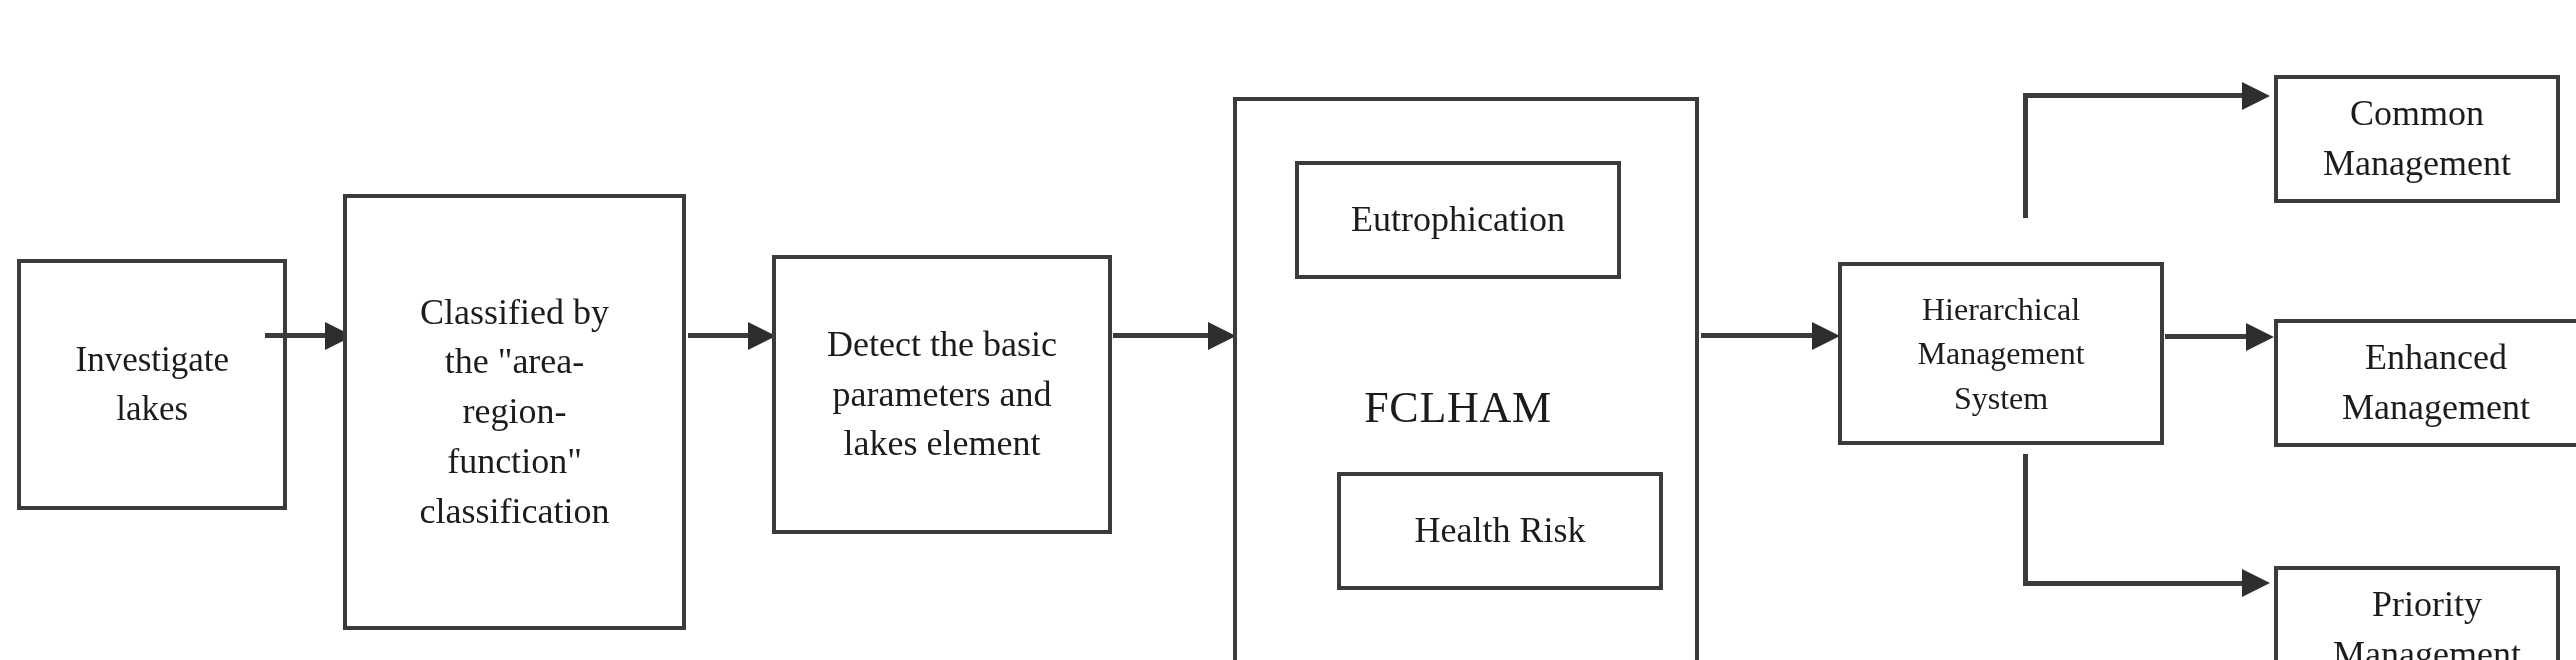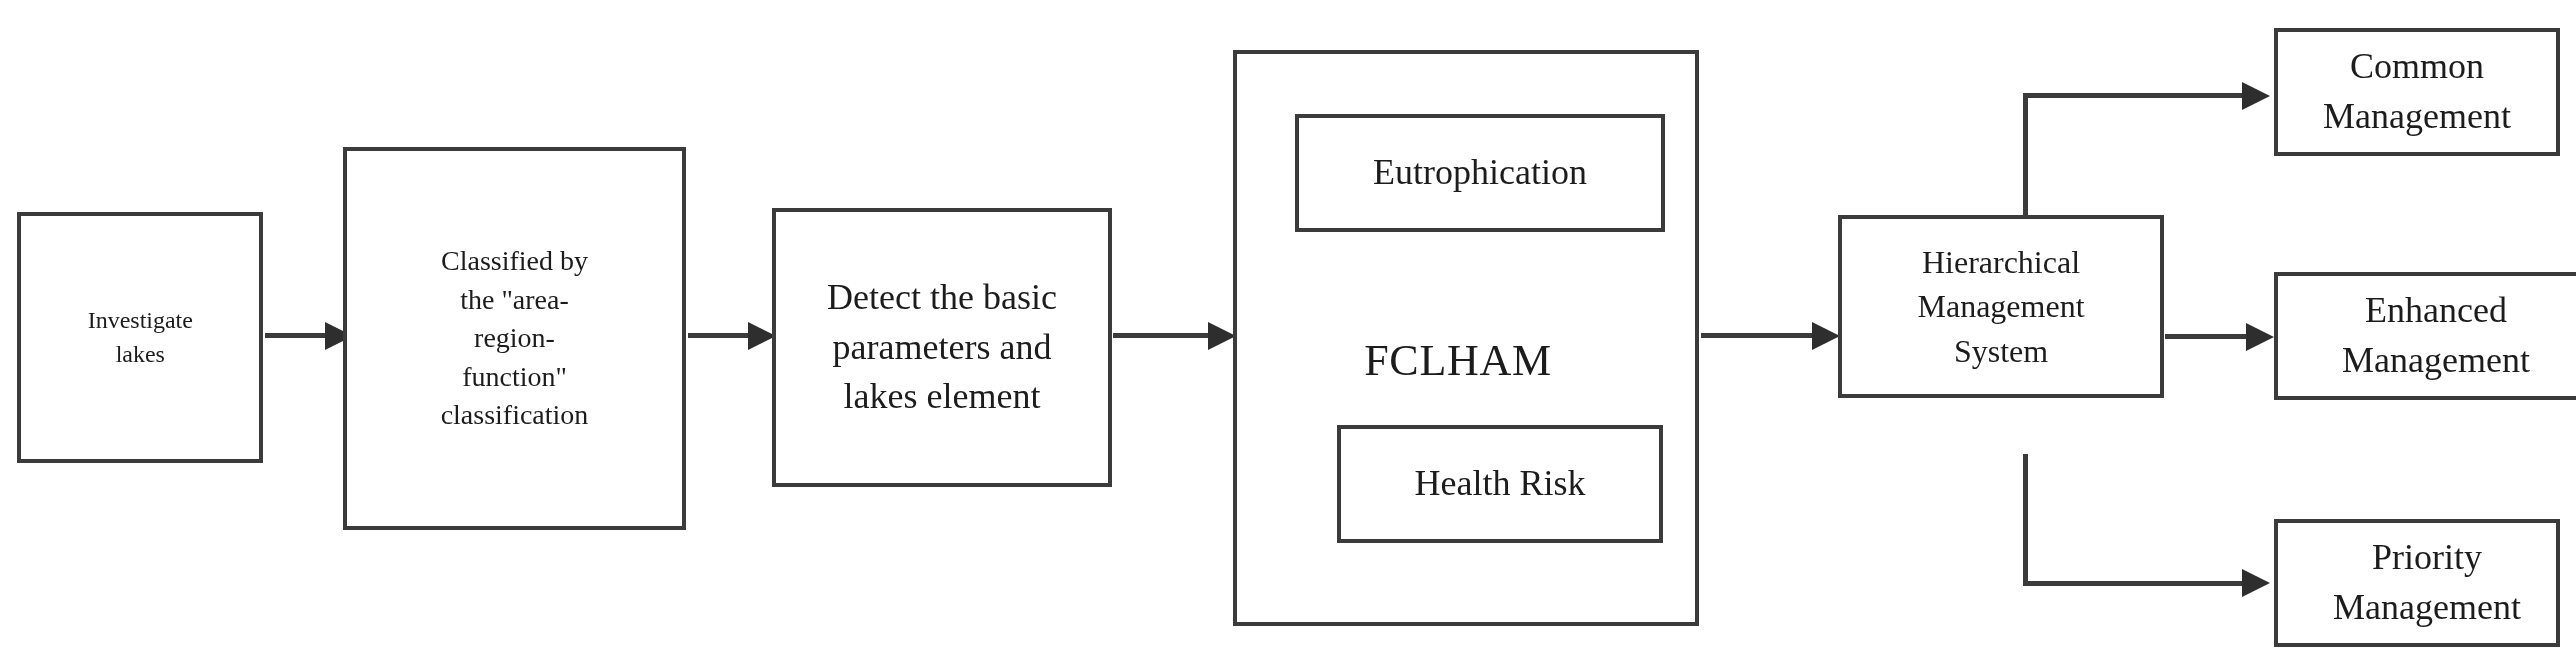--- a/index.html
+++ b/index.html
@@ -19,44 +19,45 @@
   .node {
     position: absolute;
     box-sizing: border-box;
     border: 4.2px solid #3b3b3b;
     background: #ffffff;
     display: flex;
     align-items: center;
     justify-content: center;
     text-align: center;
     line-height: 1.38;
+    margin-top: 47px;
   }
   .node .label {
     display: block;
     width: 100%;
     padding: 0 7px;
     white-space: pre-line;
   }
 
   
-  #node-investigate   { left: 17.3px;   top: 212px; width: 246px; height: 251px; font-size: 24px; }
-  #node-classified    { left: 343px;  top: 147px; width: 343px; height: 383px; font-size: 28px; }
+  #node-investigate   { left: 17.3px;   top: 212px; width: 270px; height: 251px; font-size: 35px; }
+  #node-classified    { left: 343px;  top: 147px; width: 343px; height: 436px; font-size: 36px; }
   #node-detect        { left: 772px; top: 208px; width: 340px; height: 279px; font-size: 36px; }
 
   #node-fclham-outer  { left: 1233px; top: 50px;  width: 466px; height: 576px;
                         display: block; border-width: 4.2px; }
   #label-fclham {
     position: absolute;
     left: 0; right: 16px;
     top: 277px;
     text-align: center;
     font-size: 44px;
     letter-spacing: 0.7px;
   }
-  #node-eutrophication{ left: 1295px; top: 114px; width: 370px; height: 118px; font-size: 36px; }
+  #node-eutrophication{ left: 1295px; top: 114px; width: 326px; height: 118px; font-size: 36px; }
   #node-healthrisk    { left: 1337px; top: 425px; width: 326px; height: 118px; font-size: 36px; }
 
   #node-hms           { left: 1838px; top: 215px; width: 326px; height: 183px; font-size: 32px; }
 
   #node-common        { left: 2274px; top: 28px;  width: 286px; height: 128px; font-size: 36px; }
   #node-enhanced      { left: 2274px; top: 272px; width: 324px; height: 128px; font-size: 36px; }
   #node-priority      { left: 2274px; top: 519px; width: 286px; height: 128px; font-size: 36px; padding-left: 20px; }
 
   
   .hline {

